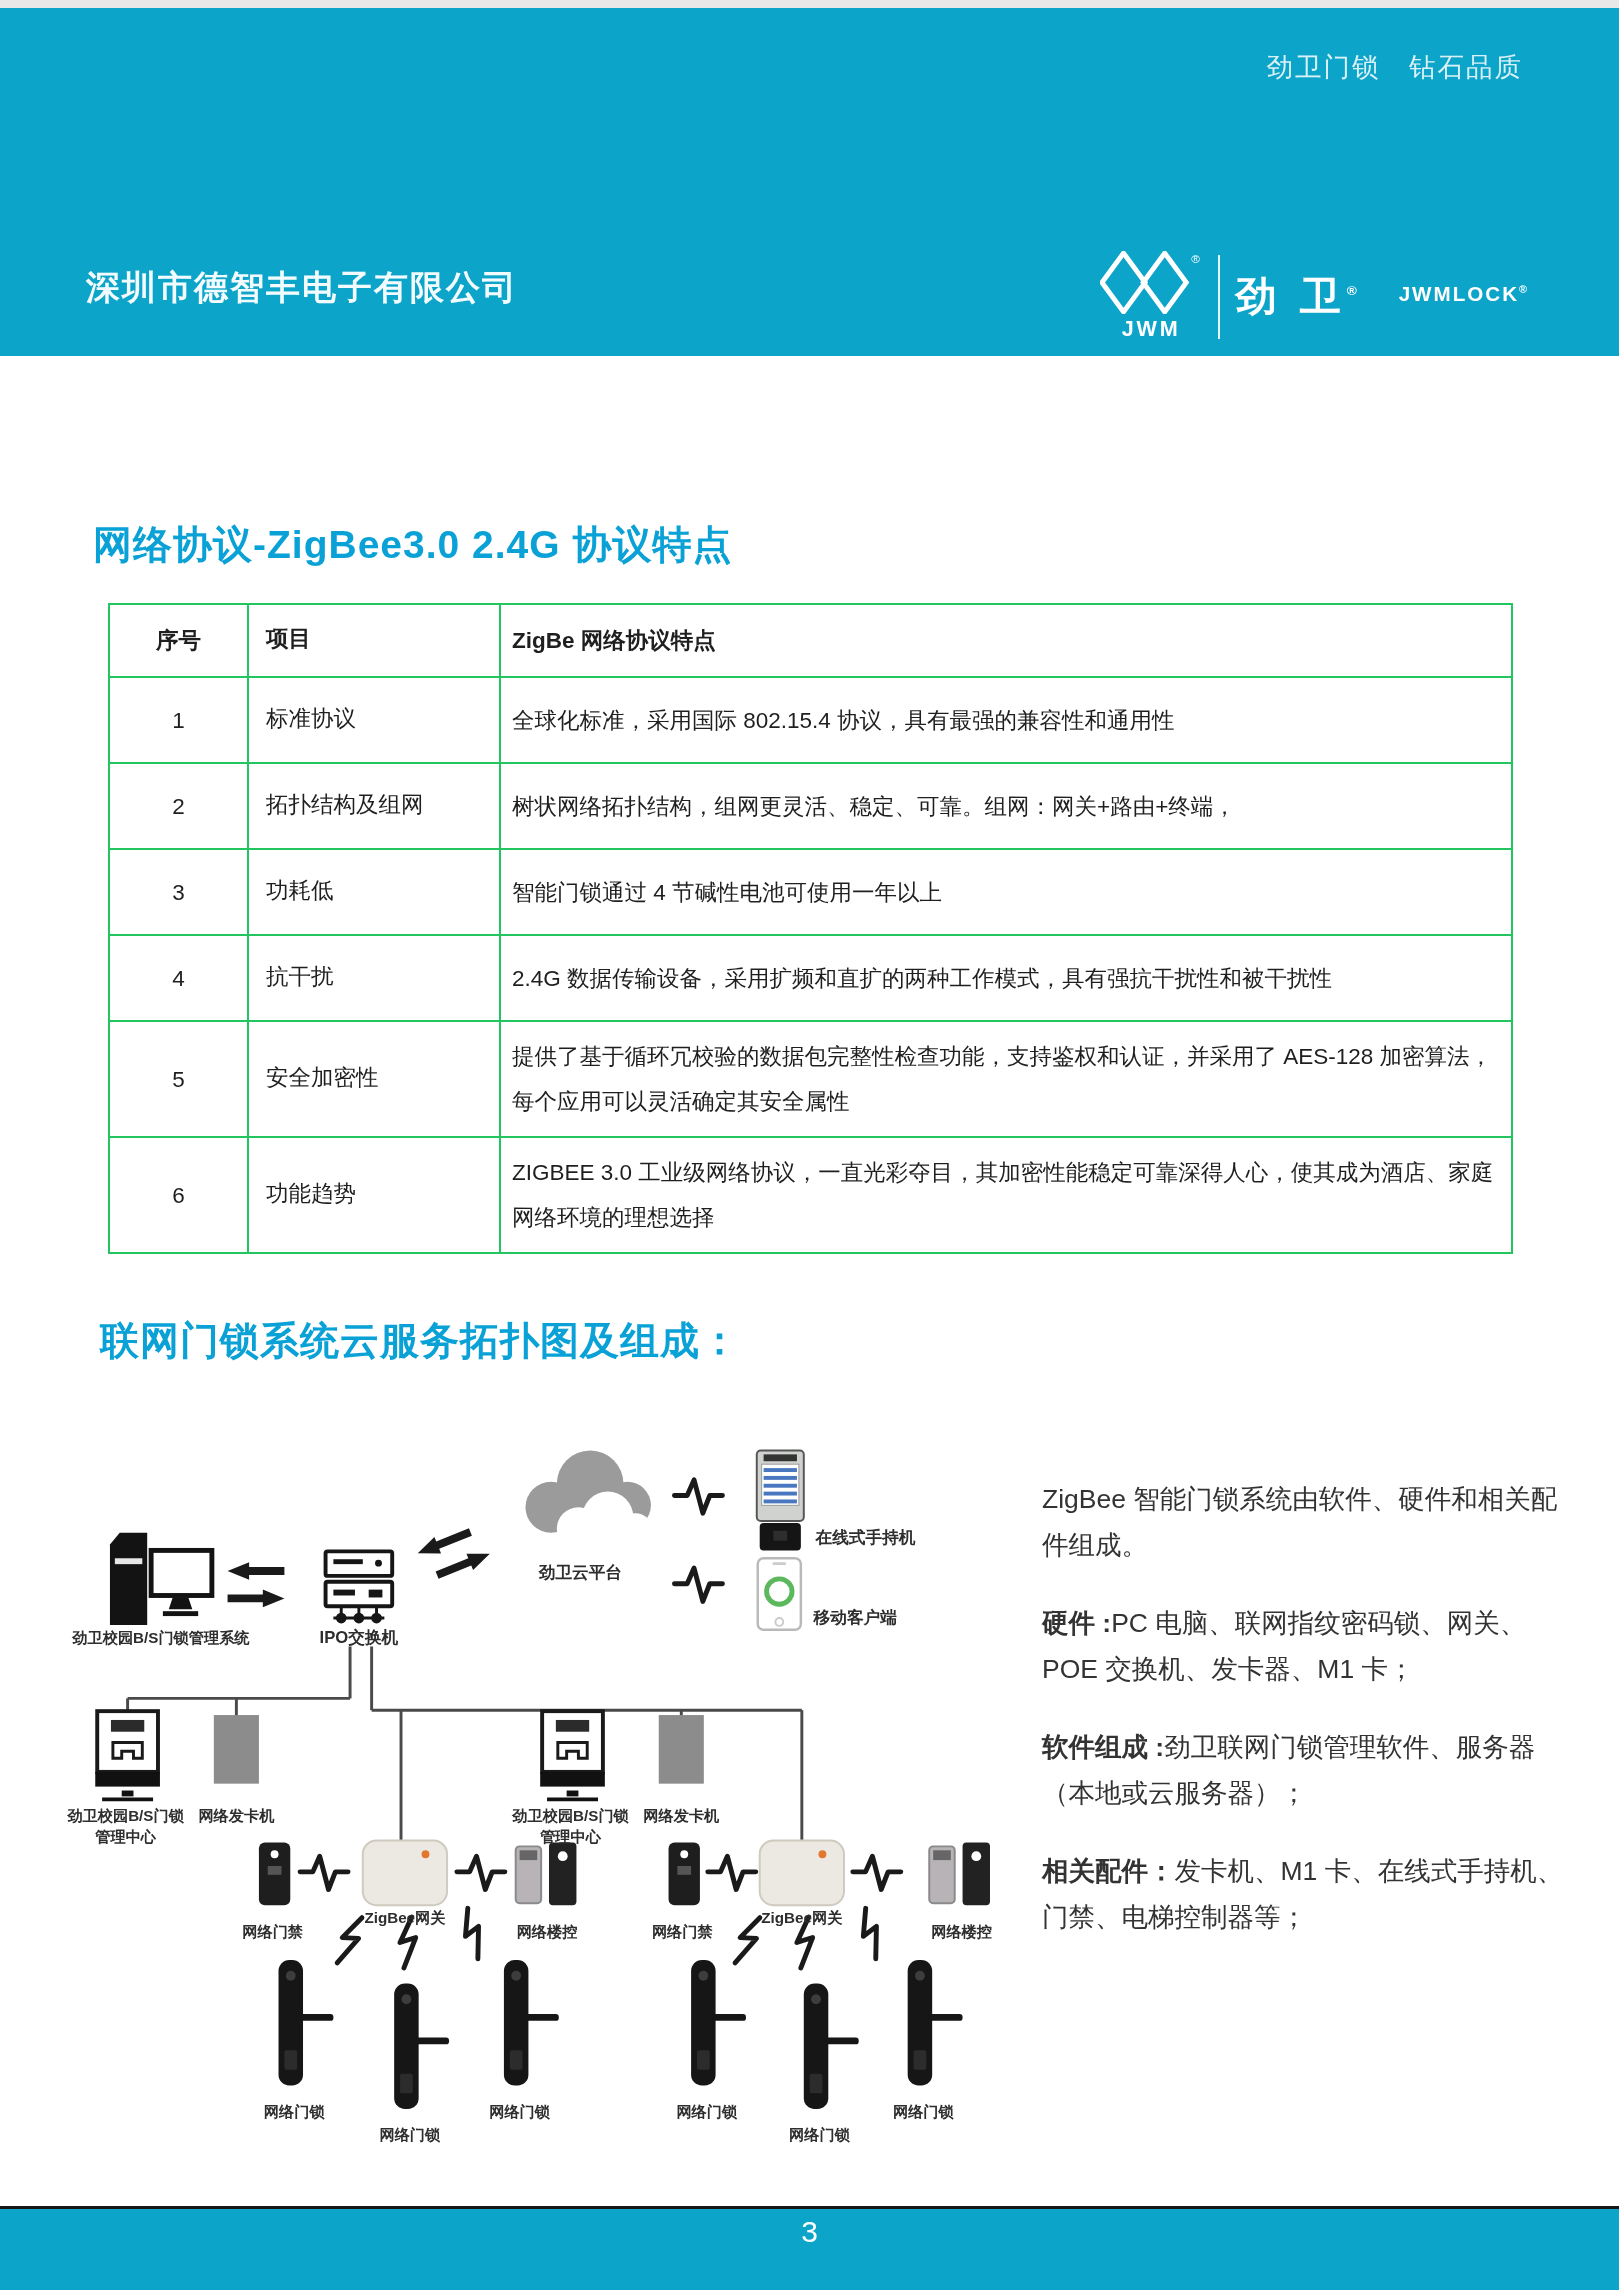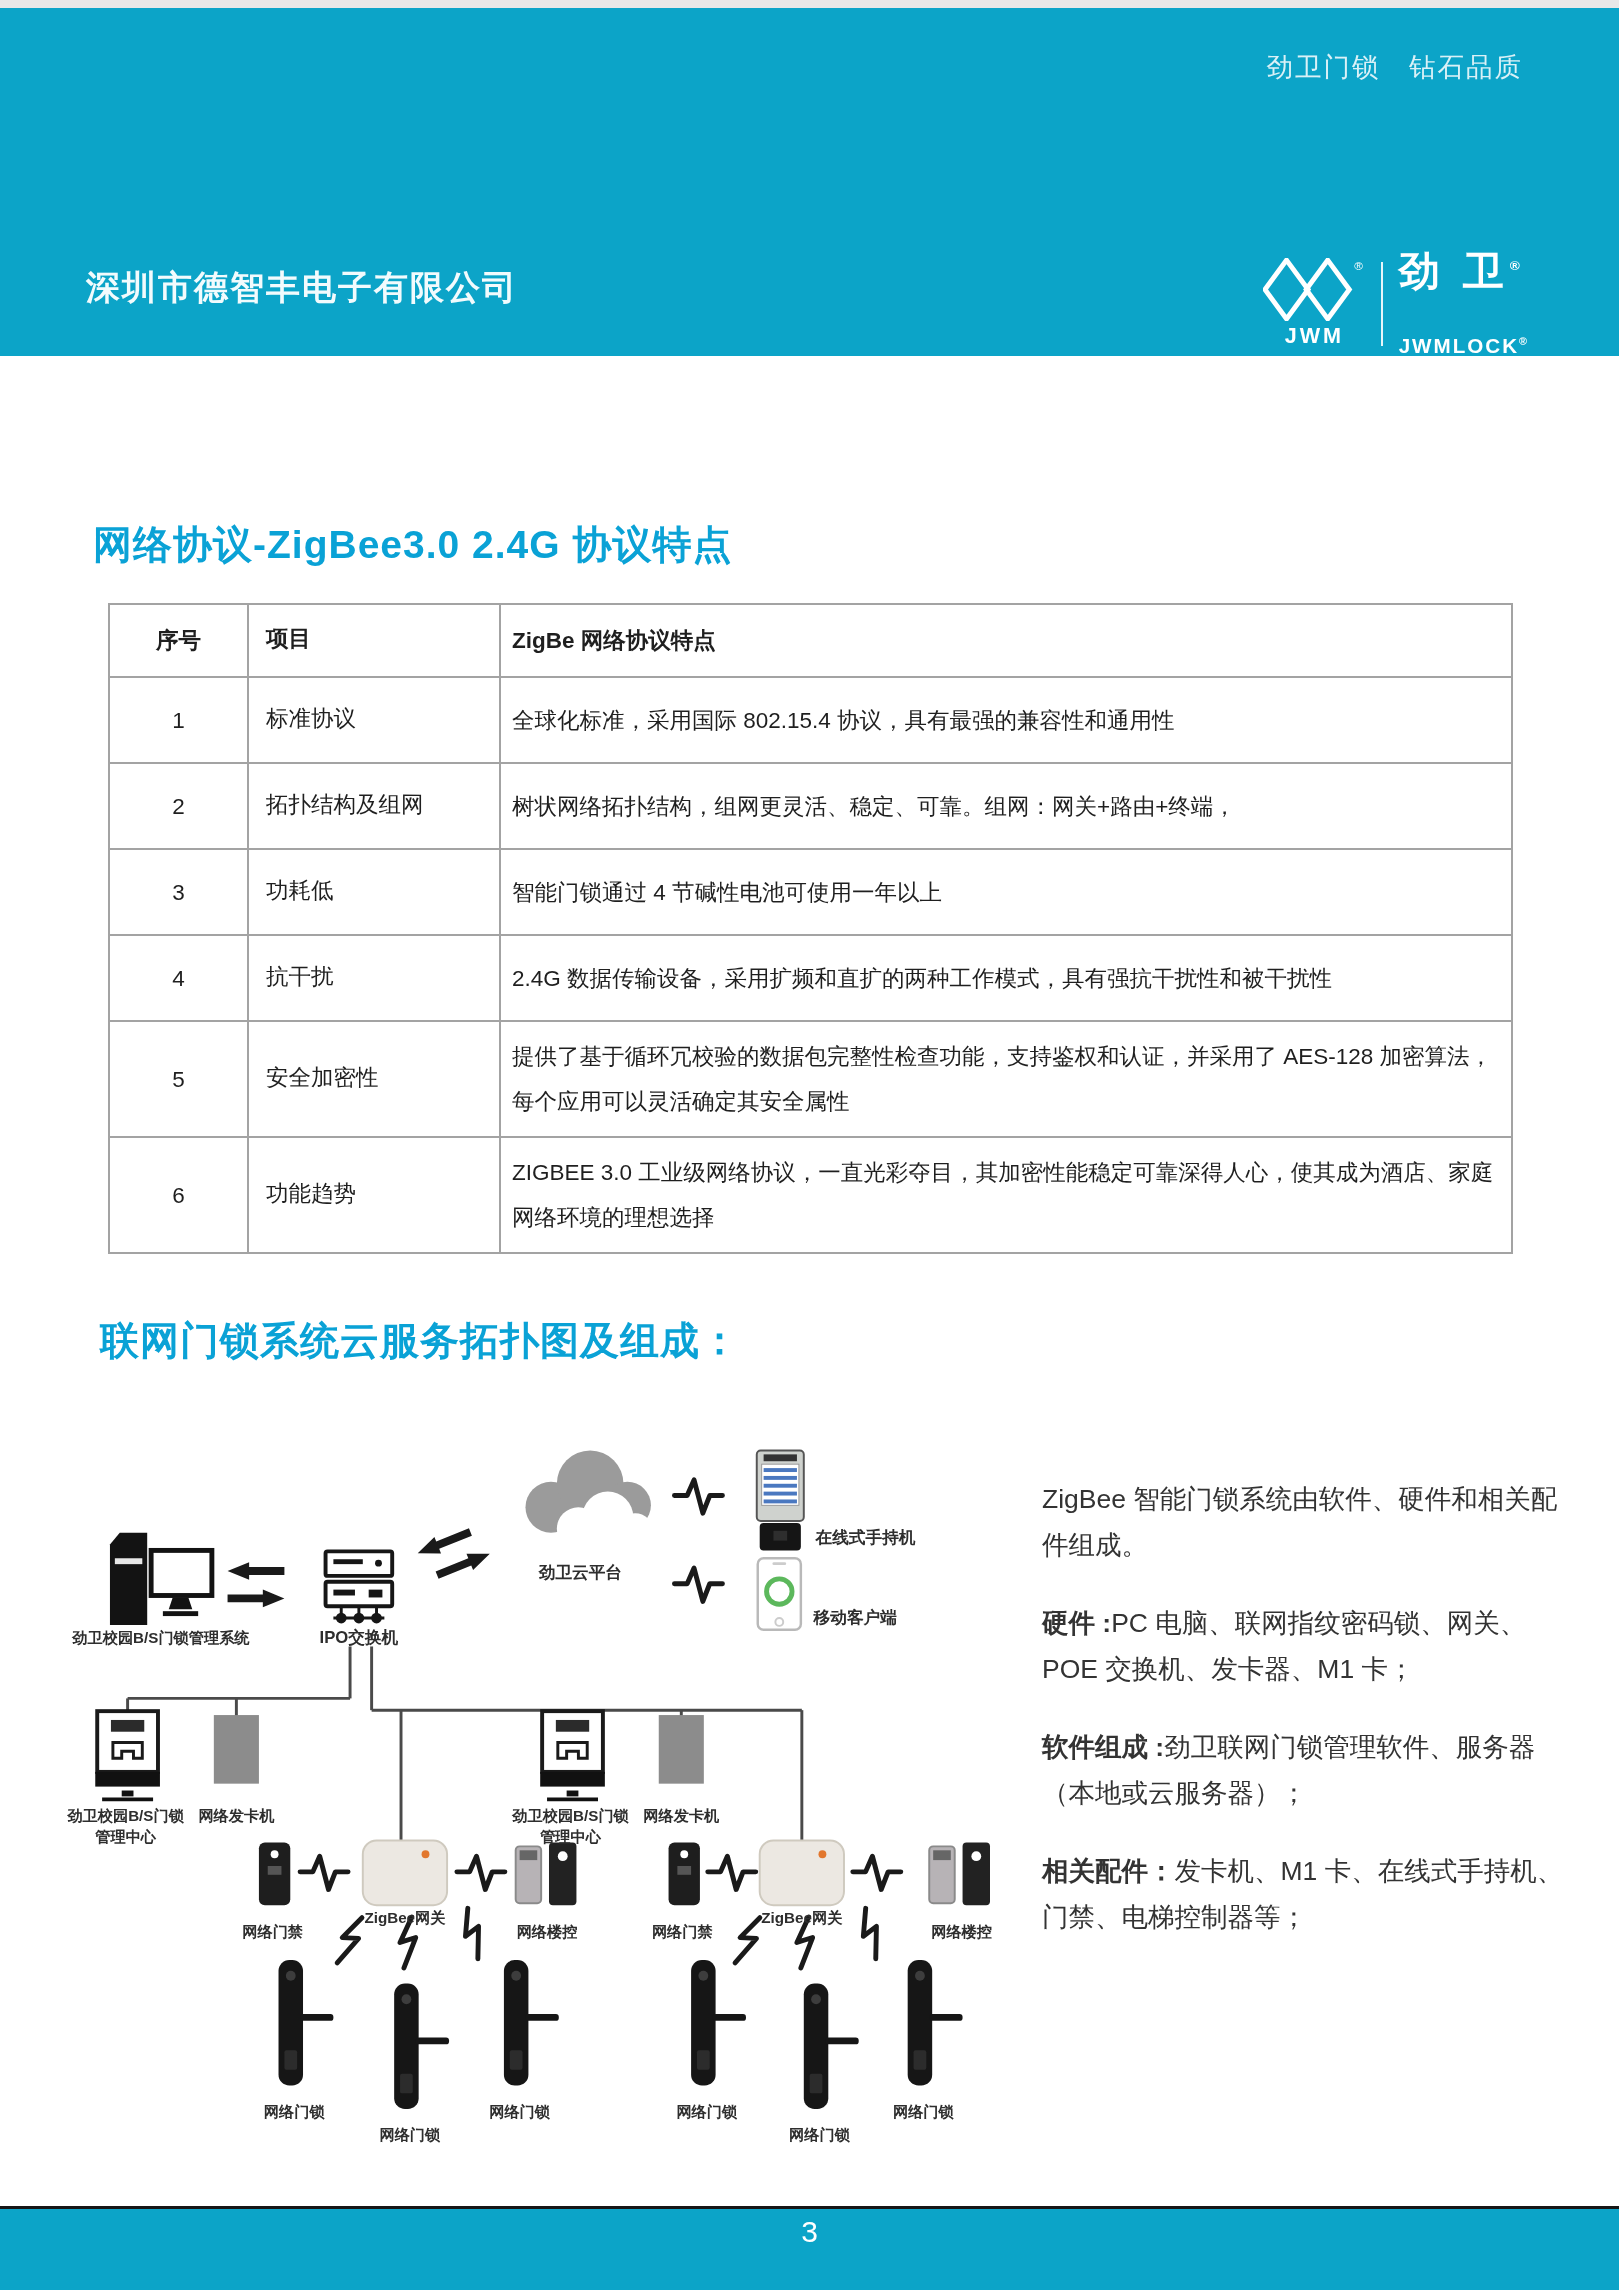--- a/index.html
+++ b/index.html
@@ -10,35 +10,35 @@
     font-family:"Liberation Sans","DejaVu Sans",sans-serif;color:#222;
   }
   
   .header-band{position:absolute;left:0;top:0;width:1619px;height:348px;background:#0ca4c8;}
   .tagline{position:absolute;top:41px;right:96px;font-size:26.5px;letter-spacing:2px;color:rgba(255,255,255,.85);}
   .company{position:absolute;left:86px;top:257px;font-size:34px;font-weight:700;color:#f2fbfd;letter-spacing:2px;}
   .logo{position:absolute;top:243px;right:90px;display:flex;align-items:center;gap:15.7px;color:#fff;}
   .logo .mark{display:flex;flex-direction:column;align-items:center;}
   .logo .jwm{font-size:21.6px;font-weight:700;letter-spacing:2.9px;margin-top:2px;}
   .logo .divider{width:2px;height:84px;background:rgba(255,255,255,.9);}
-  .logo .brandcol{display:flex;flex-direction:column;line-height:1;gap:36px;}
+  .logo .brandcol{display:flex;flex-direction:row;line-height:1;gap:36px;}
   .logo .brand-cn{font-size:41px;font-weight:700;letter-spacing:5.9px;}
   .logo .brand-cn sup{font-size:13.7px;vertical-align:super;}
   .logo .brand-en{font-size:20.6px;font-weight:700;letter-spacing:2px;margin-top:7.8px;text-align:right;}
   .logo .brand-en sup{font-size:10.8px;}
   
   .sec-title{position:absolute;font-size:39px;font-weight:700;color:#0aa2d6;letter-spacing:1px;}
   #title1{left:93px;top:510px;}
   #title2{left:100px;top:1306px;}
   
   table.feat{
     position:absolute;left:108px;top:595px;width:1404px;
     border-collapse:collapse;table-layout:fixed;font-size:22.5px;color:#1f1f1f;
   }
-  table.feat td{border:2px solid #a3a3a3;vertical-align:middle;line-height:41px;}
+  table.feat td{border:2px solid #22c55e;vertical-align:middle;line-height:41px;}
   td.c-no{width:139px;text-align:center;}
   td.c-item{width:252px;padding-left:17px;font-family:Liberation Mono, monospace;}
   td.c-desc{width:1012px;padding-left:11px;padding-right:9.8px;}
   tr.hdr td{height:73px;font-weight:700;}
   tr.single td{height:86px;}
   tr.double td{height:116px;line-height:45px;}
   
   .diagram{position:absolute;left:59px;top:1411px;width:980px;height:745px;}
   .dlbl{font-size:17px;font-weight:600;fill:#2e2e2e;font-family:"Liberation Sans","DejaVu Sans",sans-serif;}
   .dlbl-s{font-size:15.5px;font-weight:600;fill:#2e2e2e;font-family:"Liberation Sans","DejaVu Sans",sans-serif;}

